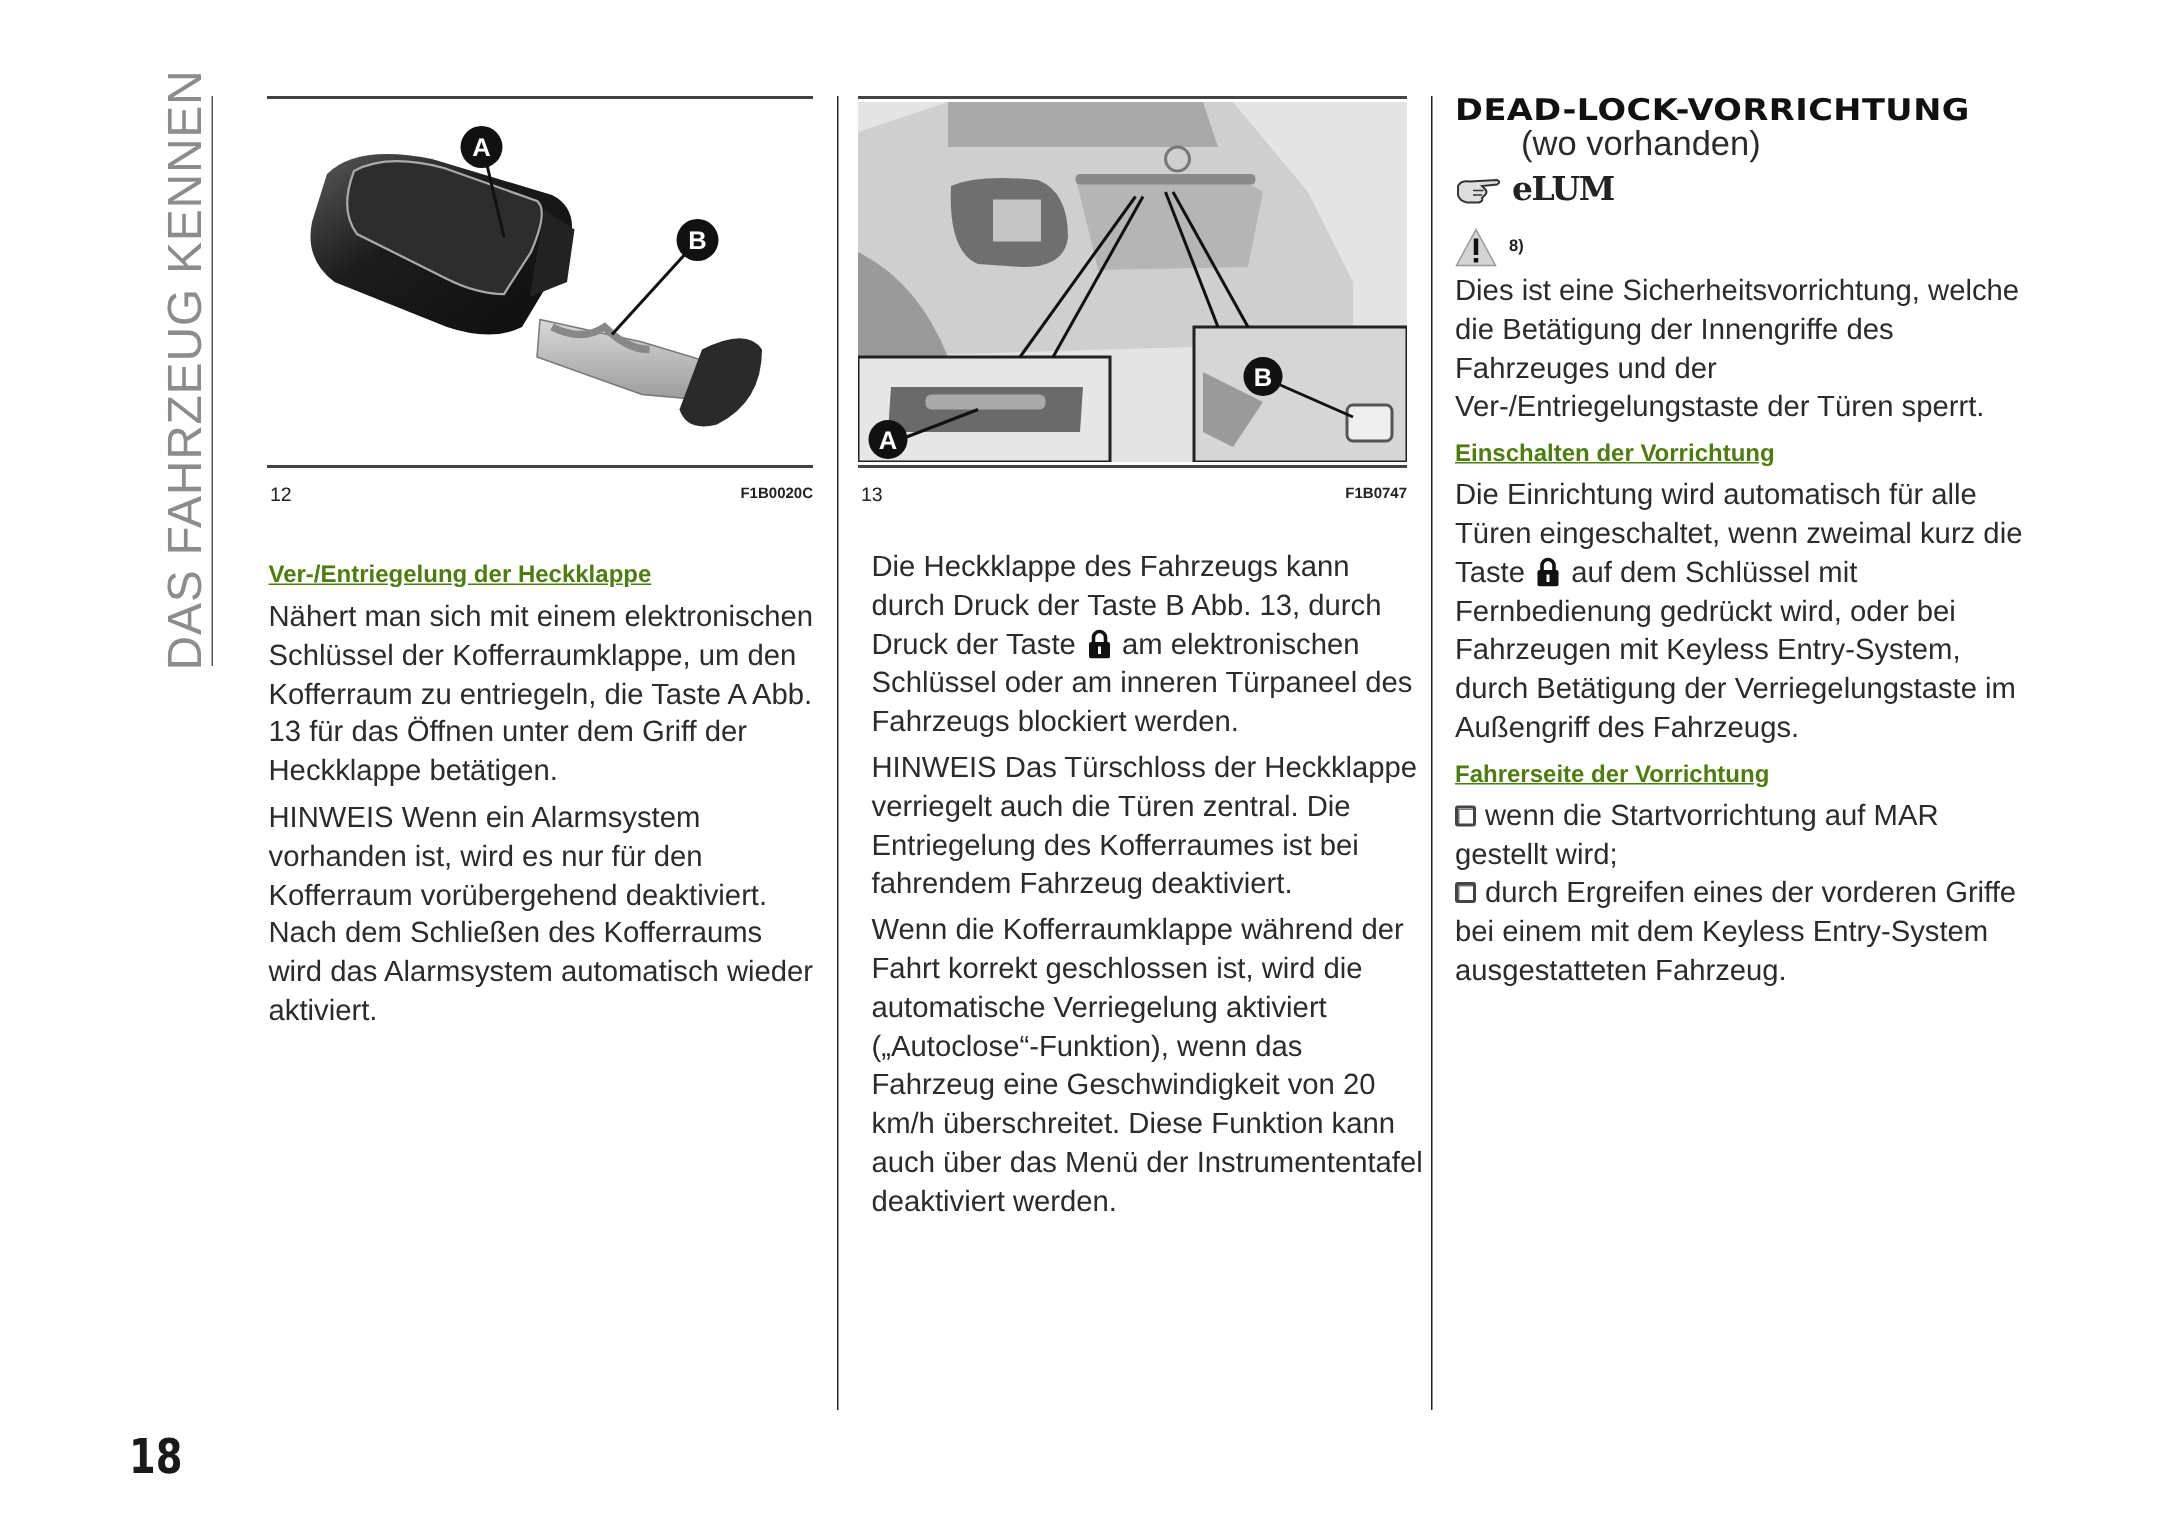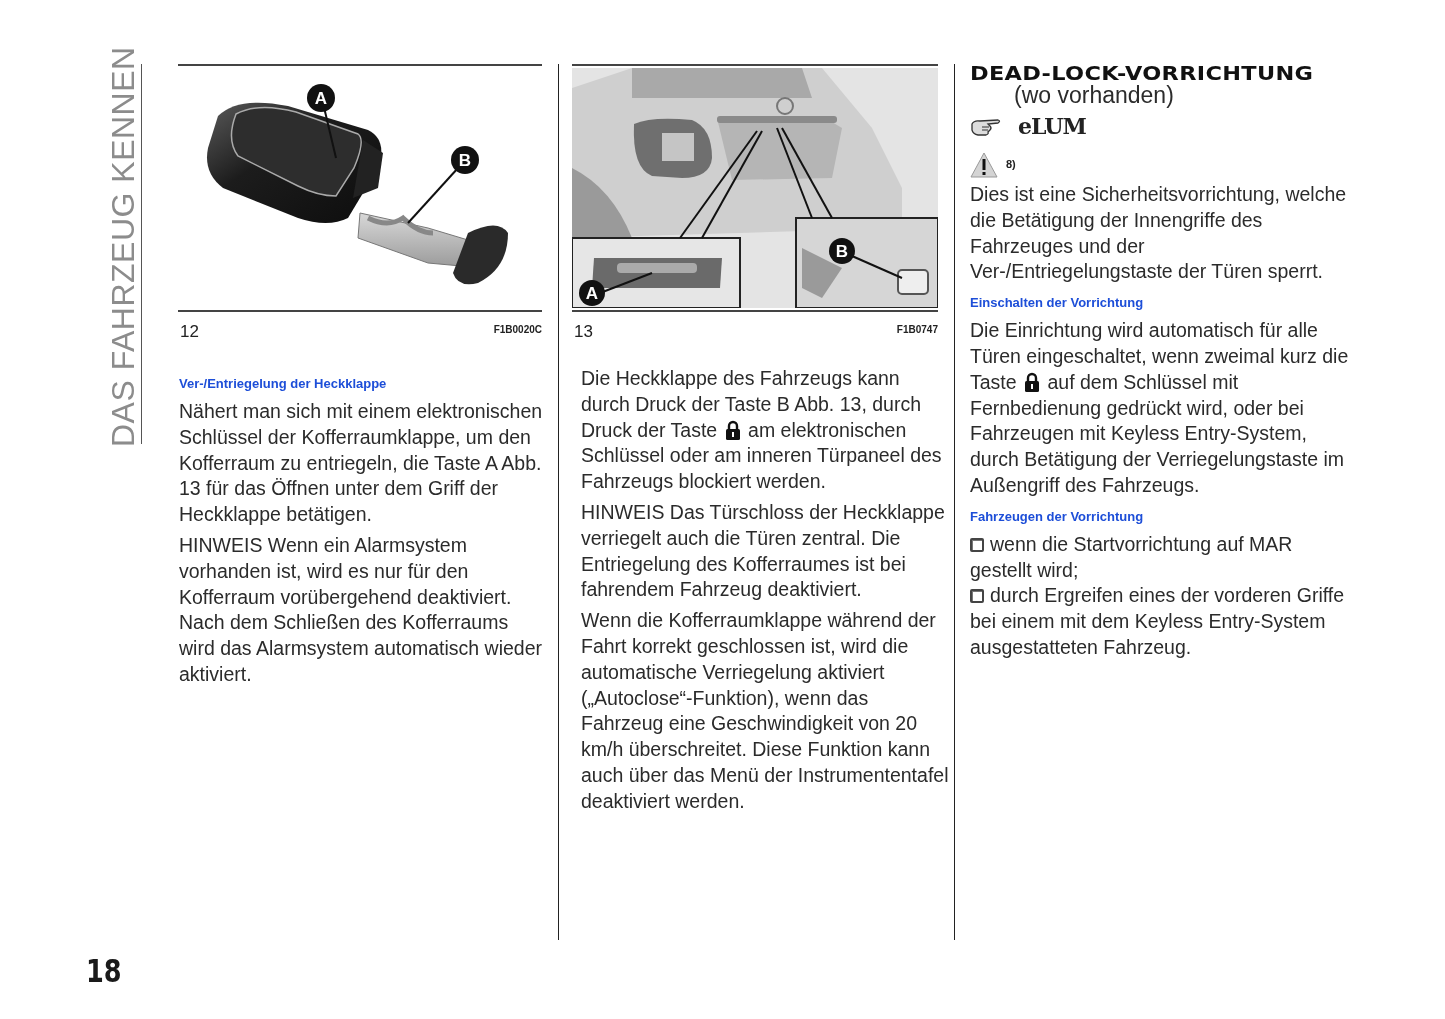--- a/index.html
+++ b/index.html
@@ -14,34 +14,34 @@
 
   .page-num { position:absolute; left:86px; top:952px; font-size:32px; font-weight:bold;
     font-family:"DejaVu Sans", sans-serif; color:#1a1a1a; transform:scaleX(0.8); transform-origin:left; }
 
   .col-div { position:absolute; top:64px; width:1px; height:876px; background:#222; }
 
   .fig { position:absolute; }
   .fig .rule-top, .fig .rule-bot { position:absolute; left:0; width:100%; height:2px; background:#444; }
   .fig .rule-top { top:0; }
   .fig .img { position:absolute; left:0; top:4px; width:100%; }
-  .fig .cap { position:absolute; left:2px; font-size:17px; color:#222; }
+  .fig .cap { position:absolute; left:2px; font-size:13px; color:#222; }
   .fig .code { position:absolute; right:0; font-size:10px; font-weight:bold; color:#222; }
 
   .col { position:absolute; font-size:19.5px; line-height:25.8px; color:#2b2b2b; }
   .col p { margin:0 0 5px 0; }
-  .col h3 { margin:5px 0 2px 0; font-size:13px; font-weight:bold; color:#1d4ed8; line-height:26px; }
+  .col h3 { margin:5px 0 2px 0; font-size:16px; font-weight:bold; color:#4d7c0f; line-height:26px;text-decoration:underline; }
   .bullet-box { display:inline-block; width:14px; height:14px; border:2px solid #444; border-radius:2px;
     box-sizing:border-box; margin-right:6px; vertical-align:-1px; box-shadow:1px 1px 0 #777 inset; }
   .lock { display:inline-block; vertical-align:-3px; margin:0 2px; }
 
   .h-main { font-family:"DejaVu Sans", sans-serif; font-weight:bold; font-size:20px; letter-spacing:0.3px;
     color:#111; line-height:22px; transform:scaleX(1.12); transform-origin:left; white-space:nowrap; }
   .sub { font-size:23px; line-height:22px; margin-bottom:6px;margin-left:44px; }
-  .elum { display:flex; align-items:center; gap:16px; height:30px; margin-bottom:8px; }
+  .elum { display:flex; align-items:center; gap:6px; height:30px; margin-bottom:8px; }
   .elum .t { font-family:"DejaVu Serif", serif; font-size:22px; font-weight:bold; letter-spacing:-1px; color:#222; }
   .warn { display:flex; align-items:center; gap:8px; height:30px; margin-bottom:2px; }
   .warn .ref { font-size:11px; font-weight:bold; color:#222; }
 </style>
 </head>
 <body>
 
 <div class="side-title">
   <div class="txt">DAS FAHRZEUG KENNEN</div>
 </div>
@@ -160,20 +160,20 @@
   <h3>Einschalten der Vorrichtung</h3>
   <p>
     <span>Die Einrichtung wird automatisch für alle Türen eingeschaltet, wenn zweimal kurz die Taste</span>
     <svg class="lock" width="16" height="20" viewBox="0 0 16 20">
       <path d="M4 9 V6 a4 4 0 0 1 8 0 V9" fill="none" stroke="#111" stroke-width="2.4"></path>
       <rect x="1" y="9" width="14" height="11" rx="1.5" fill="#111"></rect>
       <rect x="7" y="12" width="2" height="5" fill="#fff"></rect>
     </svg>
     <span>auf dem Schlüssel mit Fernbedienung gedrückt wird, oder bei Fahrzeugen mit Keyless Entry-System, durch Betätigung der Verriegelungstaste im Außengriff des Fahrzeugs.</span>
   </p>
-  <h3>Fahrzeugen der Vorrichtung</h3>
+  <h3>Fahrerseite der Vorrichtung</h3>
   <div>
     <span class="bullet-box"></span><span>wenn die Startvorrichtung auf MAR gestellt wird;</span>
   </div>
   <div>
     <span class="bullet-box"></span><span>durch Ergreifen eines der vorderen Griffe bei einem mit dem Keyless Entry-System ausgestatteten Fahrzeug.</span>
   </div>
 </div>
 
 </body></html>

